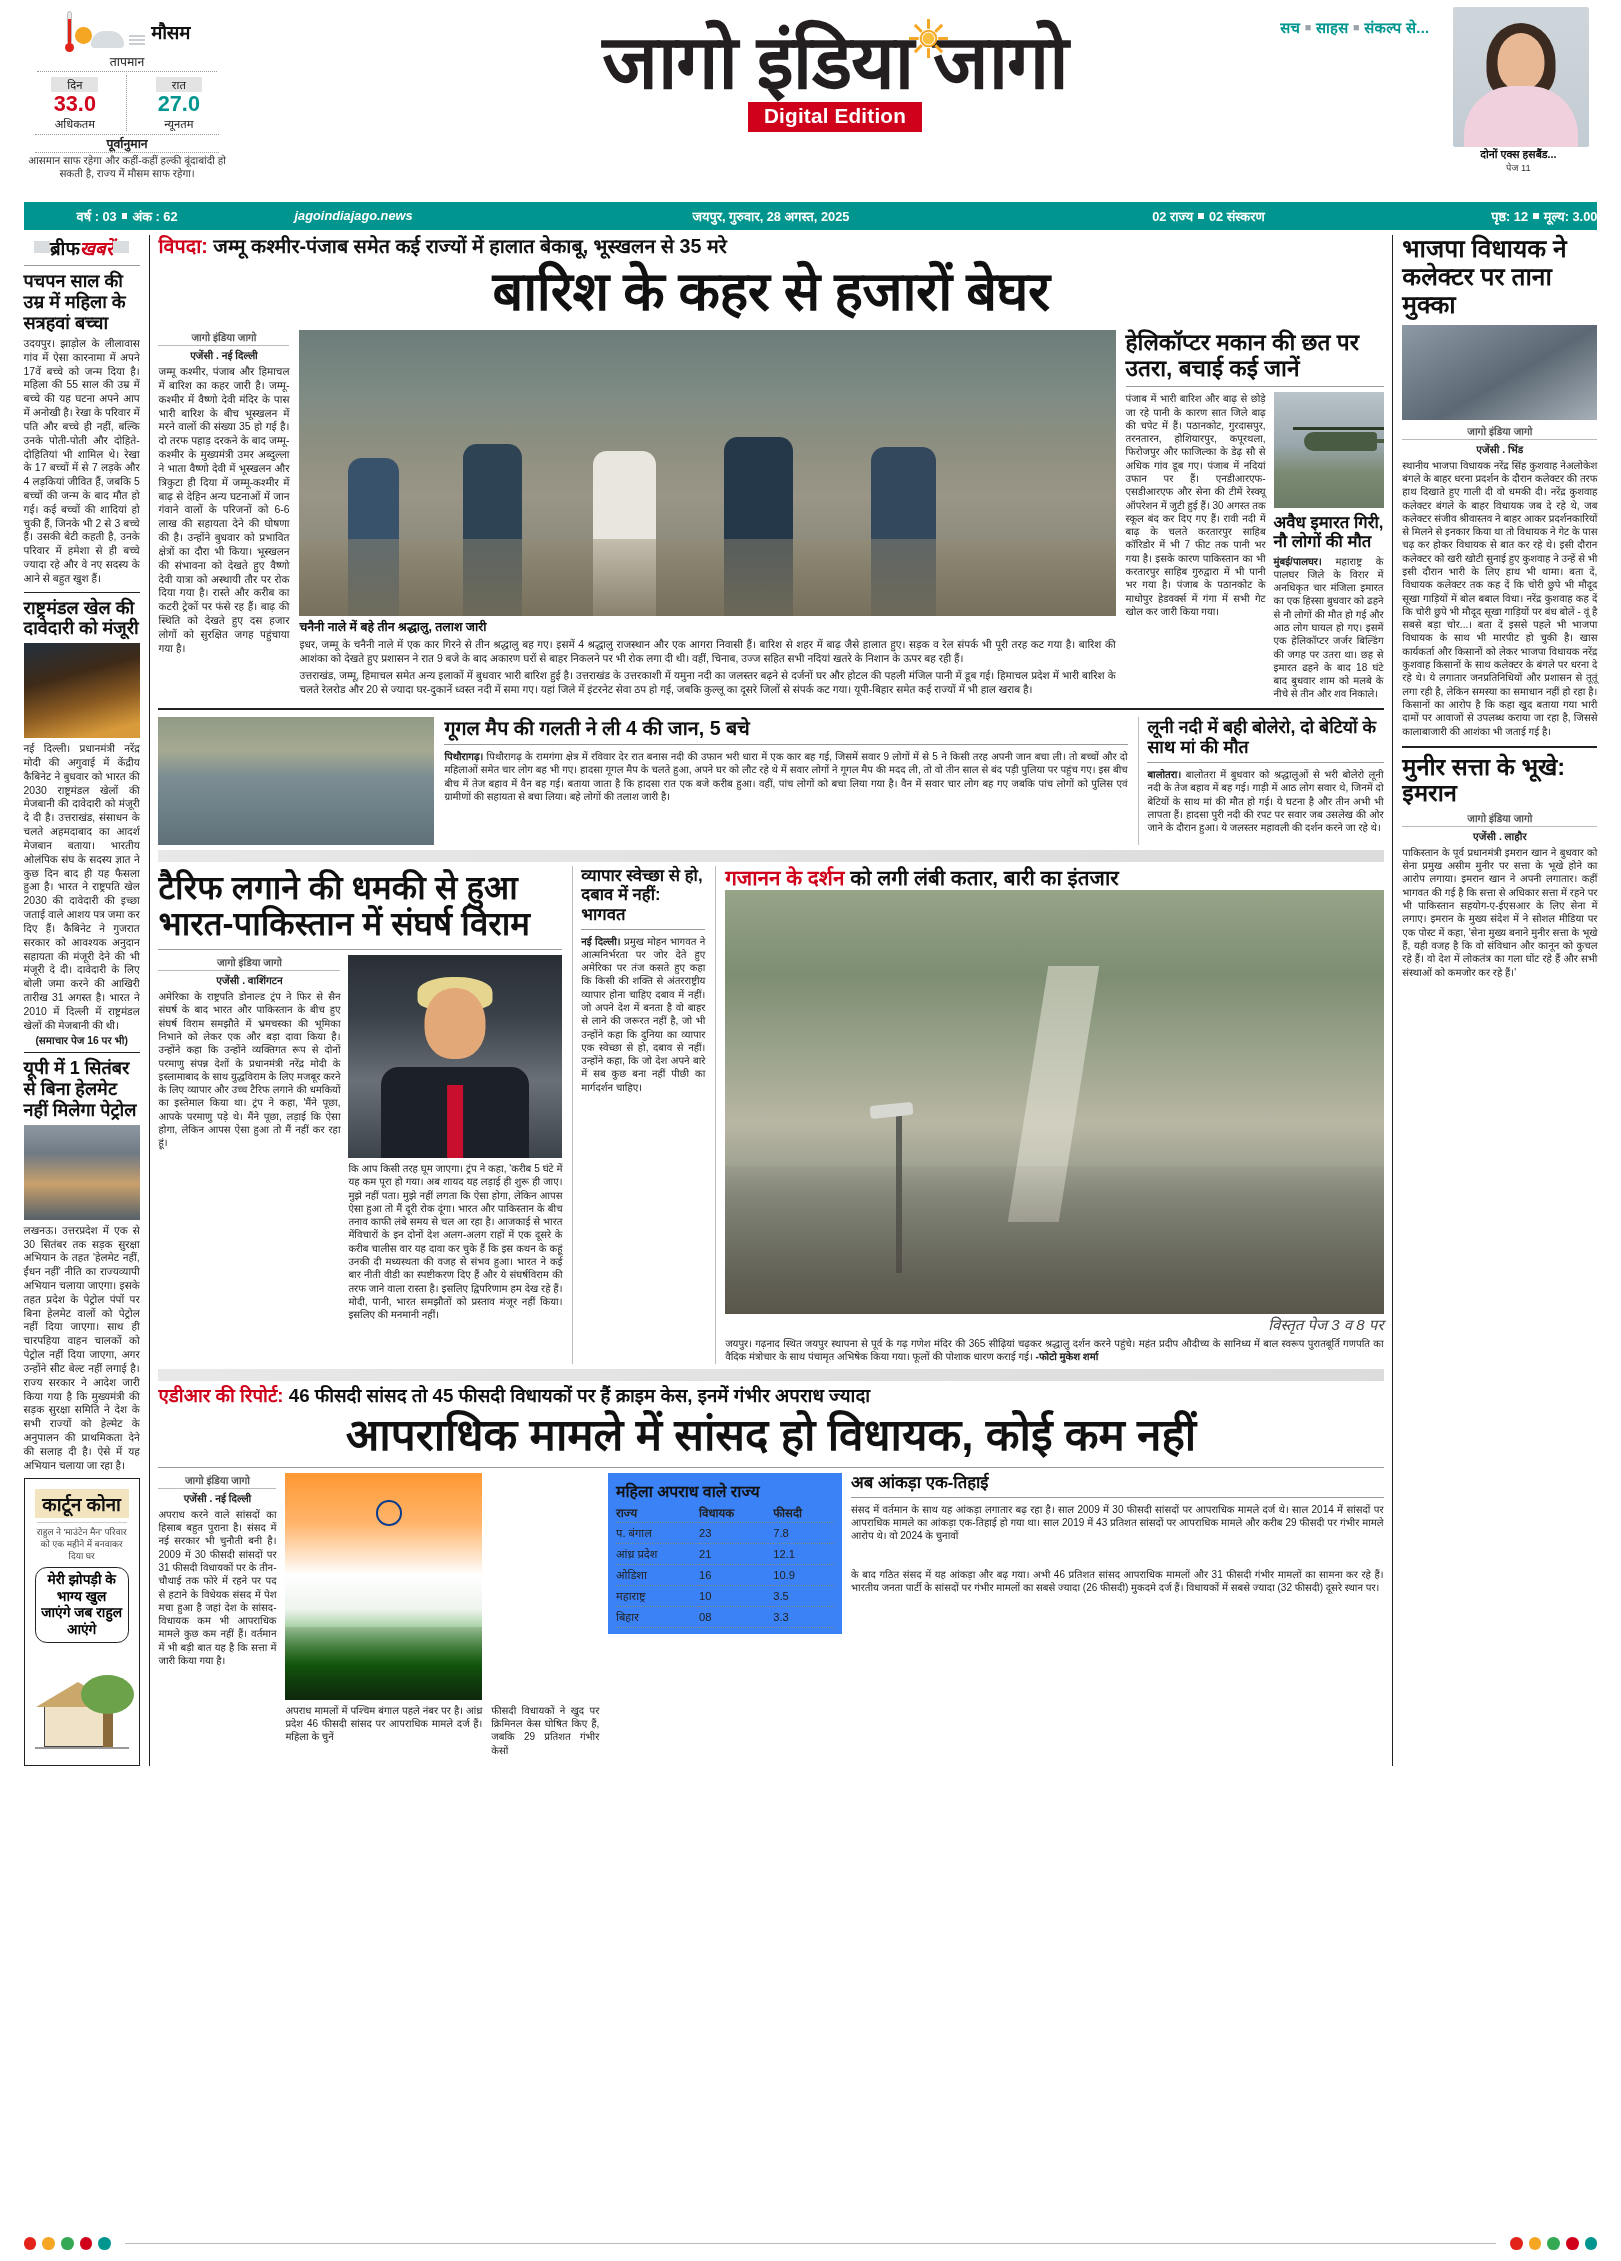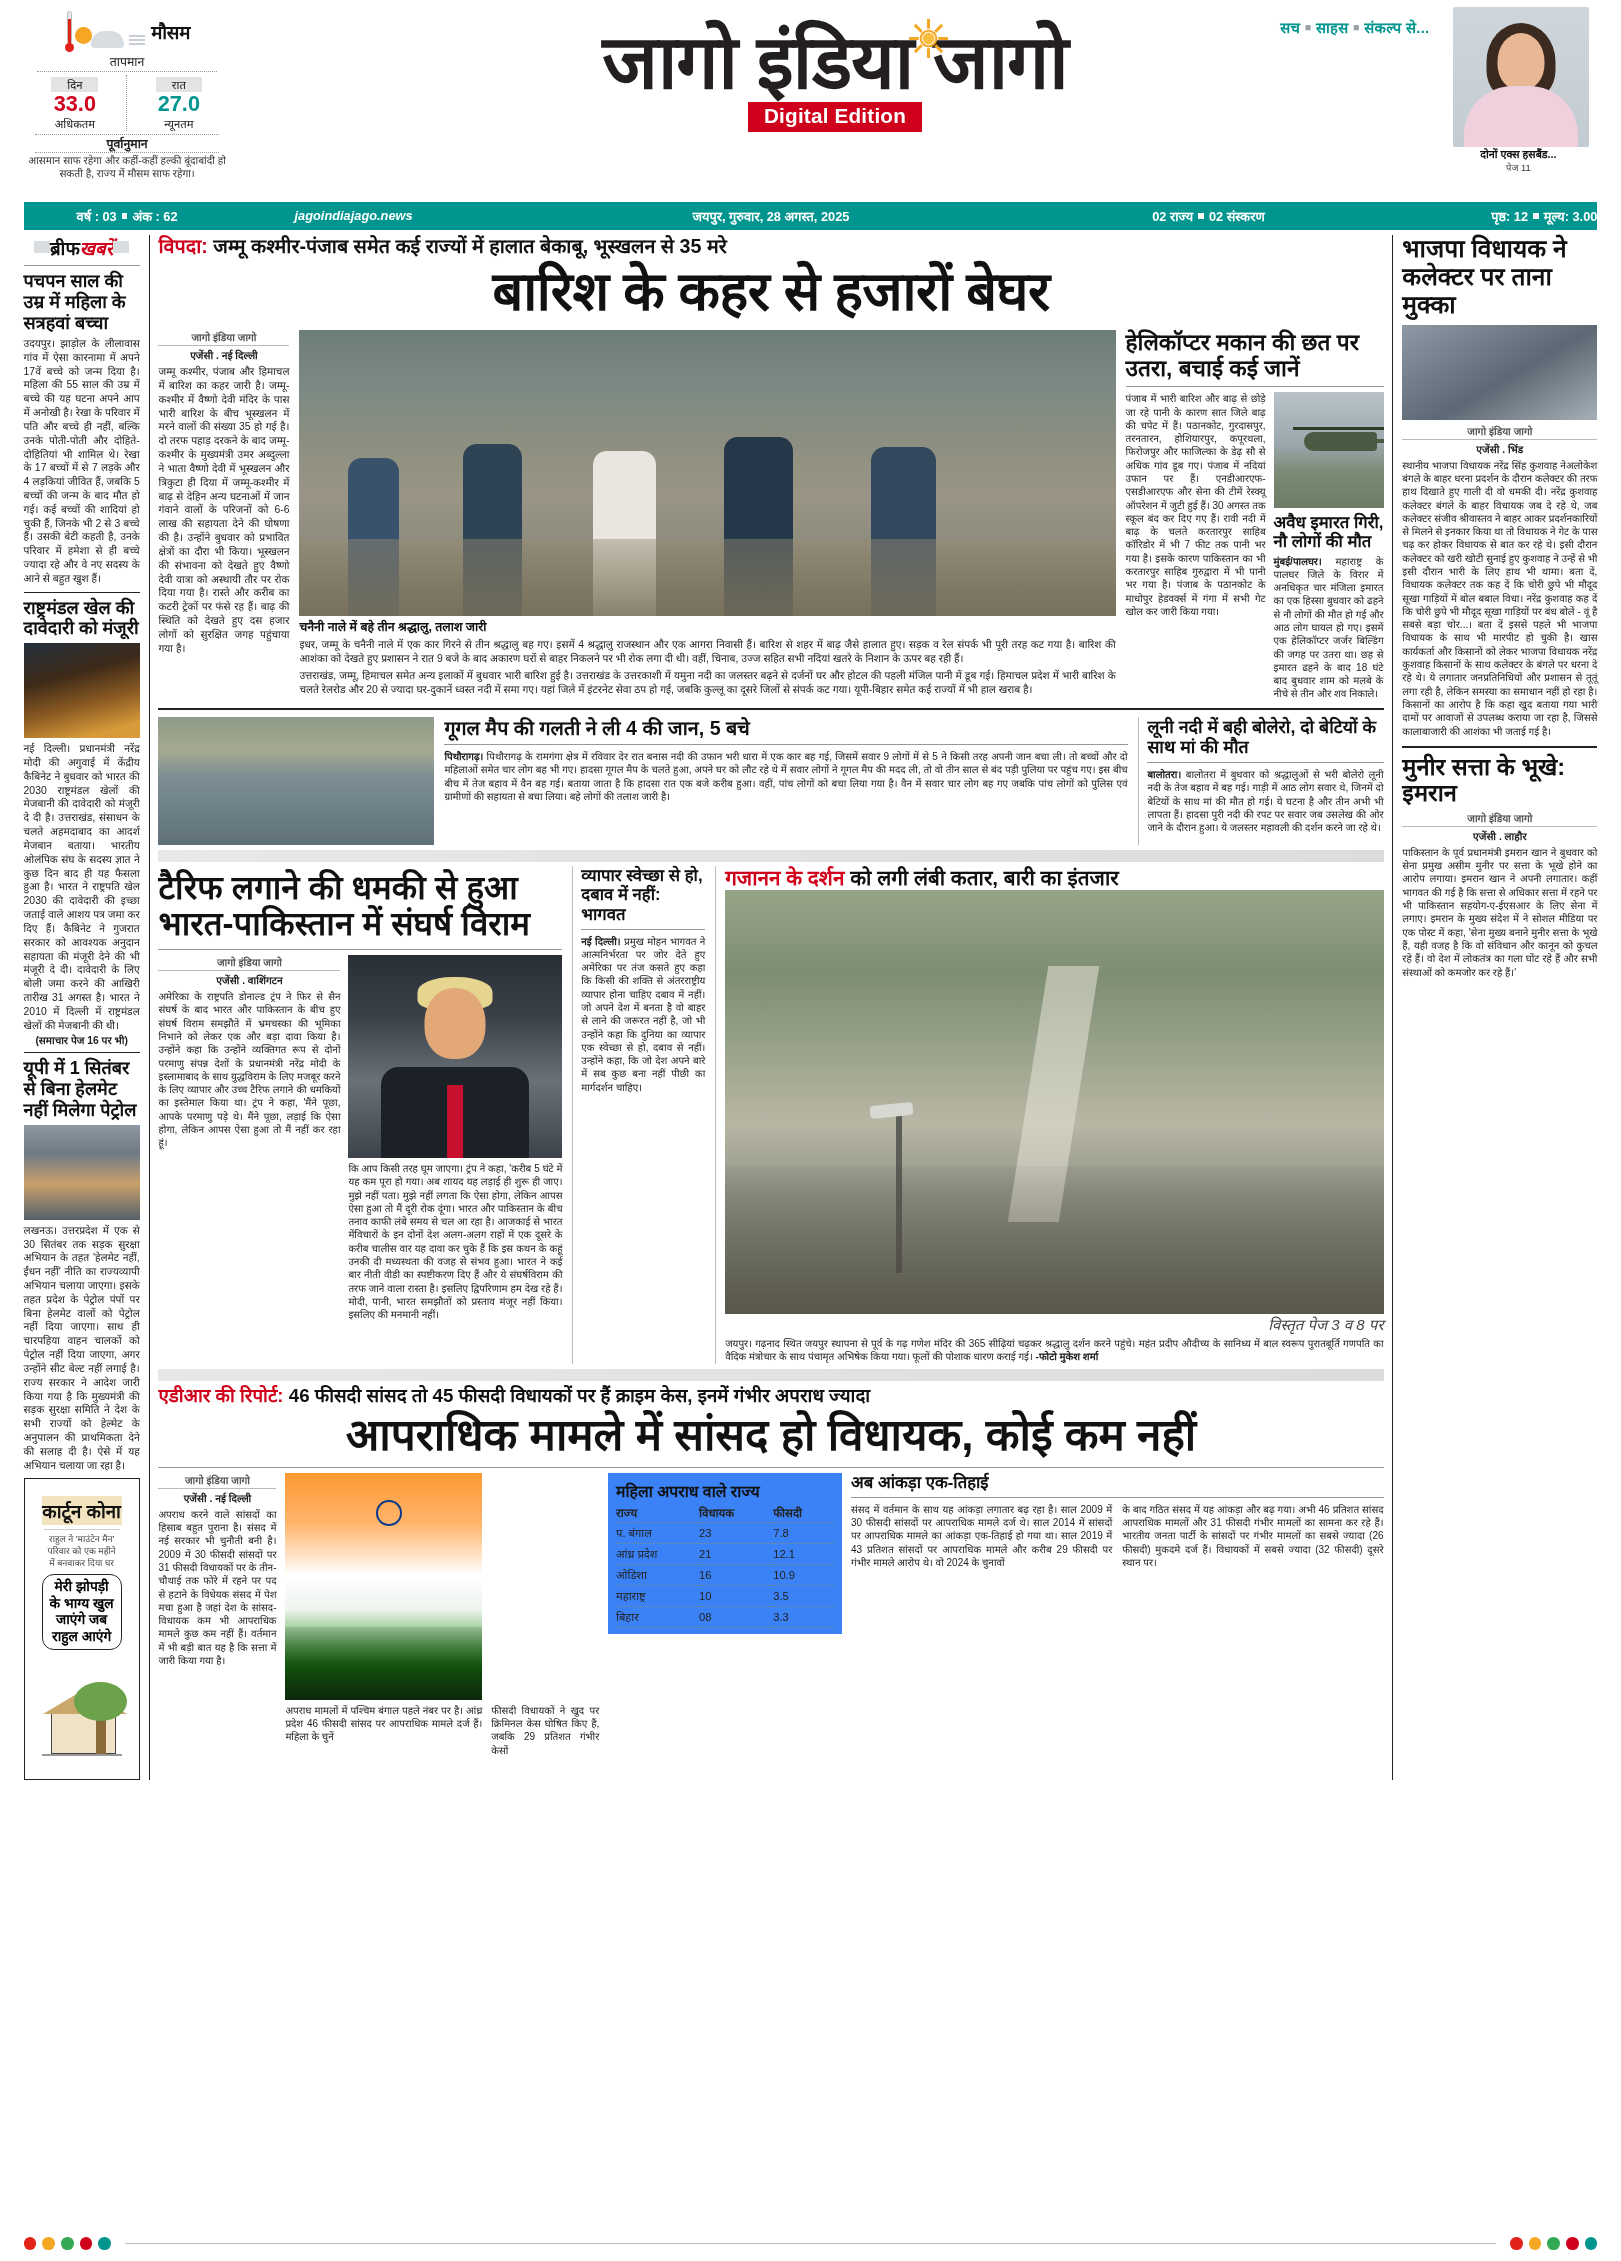--- a/index.html
+++ b/index.html
@@ -79,21 +79,21 @@
   .brief-head .bar { display:inline-block; width:15.8px; height:12.8px; background:#d9dde0; vertical-align:2px;}
   .sb-title { font-size:18px; font-weight:bold; line-height:1.16; color:#111; margin-bottom:3px; }
   .sb-body { font-size:10.4px; line-height:1.33; color:#222; text-align:justify; }
   .sb-sep { border-top:1.5px solid #222; margin:5.9px 0 4.9px; }
   .sb-photo { width:100%; height:95px; margin:3.9px 0 3.9px; }
   .sb-photo.cwg { background: linear-gradient(165deg,#23303d 0%,#3e2a18 35%,#8a5a22 62%,#d99b3a 88%); }
   .sb-photo.helmet { background: linear-gradient(180deg,#8d98a3 0%,#6f7a85 30%,#c9a06b 62%,#55606a 100%); }
   .note-c { font-size:10.3px; text-align:center; font-weight:bold; color:#222; }
 
   
-  .cartoon-box { border:1.2px solid #222; padding:17px; margin-top:5.9px; }
+  .cartoon-box { border:1.2px solid #222; padding:10px; margin-top:5.9px; }
   .cartoon-title { background:#f3e4c0; text-align:center; font-size:18.7px; font-weight:bold; color:#111; padding:2px 0; }
   .cartoon-sub { font-size:9px; text-align:center; color:#444; line-height:1.3; margin:3.9px 2px 4.9px; border-top:1px solid #ccc; padding-top:3.9px;}
   .bubble { border:1.5px solid #222; border-radius:11.8px; padding:3.9px 4.9px; font-size:13.8px; font-weight:bold; text-align:center; line-height:1.2; }
   .cartoon-art { height:108px; margin-top:3.9px; position:relative; }
   .hut { position:absolute; left:9.9px; bottom:7.9px; width:65px; height:43px; background:#f0e2c6; border:1.2px solid #444;}
   .hut:before { content:""; position:absolute; left:-9.9px; top:-23.6px; border-left:42px solid transparent; border-right:42px solid transparent; border-bottom:25.6px solid #caa86b;}
   .tree { position:absolute; right:15.8px; bottom:7.9px; width:9.9px; height:47px; background:#8a6a3a;}
   .tree:before { content:""; position:absolute; left:-21.7px; top:-25.6px; width:53px; height:39px; border-radius:50%; background:#6ba24a;}
   .ground { position:absolute; left:0; right:0; bottom:5.9px; height:2px; background:#999;}
 
@@ -501,21 +501,21 @@
                       <td>08</td>
                       <td>3.3</td>
                     </tr>
                 </tbody>
               </table>
             </div>
           </div>
           <div style="flex:1;">
             <div class="mini-head2" style="font-size:16.7px;">अब आंकड़ा एक-तिहाई</div>
             <div class="rule-thin"></div>
-            <div style="display:flex;gap:10px;">
+            <div style="display:flex;gap:25px;flex-direction:column;">
               <div style="flex:1">
                   <div class="txt sm">संसद में वर्तमान के साथ यह आंकड़ा लगातार बढ़ रहा है। साल 2009 में 30 फीसदी सांसदों पर आपराधिक मामले दर्ज थे। साल 2014 में सांसदों पर आपराधिक मामले का आंकड़ा एक-तिहाई हो गया था। साल 2019 में 43 प्रतिशत सांसदों पर आपराधिक मामले और करीब 29 फीसदी पर गंभीर मामले आरोप थे। वो 2024 के चुनावों</div>
                 </div>
               <div style="flex:1">
                   <div class="txt sm">के बाद गठित संसद में यह आंकड़ा और बढ़ गया। अभी 46 प्रतिशत सांसद आपराधिक मामलों और 31 फीसदी गंभीर मामलों का सामना कर रहे हैं। भारतीय जनता पार्टी के सांसदों पर गंभीर मामलों का सबसे ज्यादा (26 फीसदी) मुकदमे दर्ज हैं। विधायकों में सबसे ज्यादा (32 फीसदी) दूसरे स्थान पर।</div>
                 </div>
             </div>
           </div>
         </div>
       </div>

